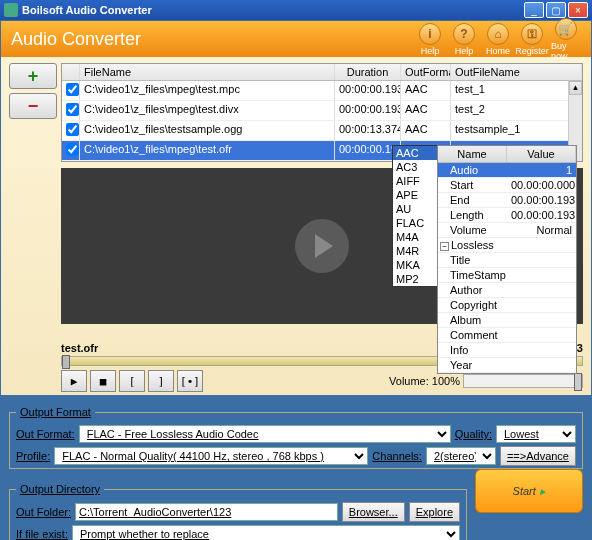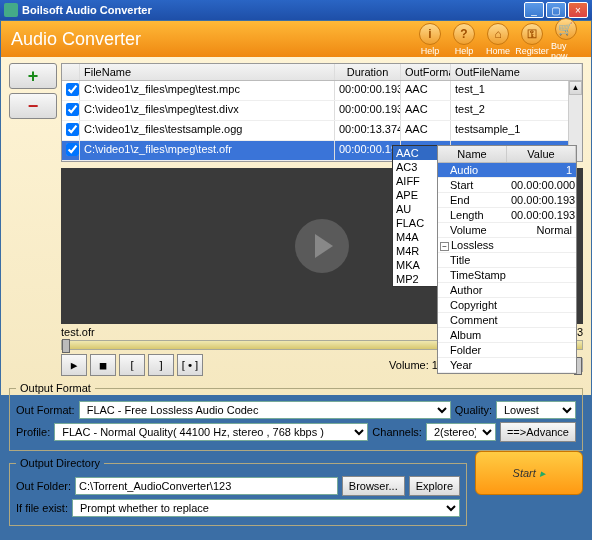--- a/index.html
+++ b/index.html
@@ -48,30 +48,30 @@
 .prop-row { display: flex; border-bottom: 1px solid #eee; }
 .prop-row.hl { background: #3a74d8; color: #fff; }
 .prop-row .pn { width: 50%; padding: 1px 4px 1px 12px; }
 .prop-row .pv { width: 50%; padding: 1px 4px; text-align: right; }
 .prop-row.grp .pn { padding-left: 2px; }
 .tree-toggle { display: inline-block; width: 9px; height: 9px; border: 1px solid #888; text-align: center; line-height: 7px; font-size: 8px; margin-right: 2px; }
 .preview-row { display: flex; margin-top: 6px; gap: 4px; }
 .preview { flex: 1; height: 156px; background: #3a3a3a; display: flex; align-items: center; justify-content: center; position: relative; }
 .play-circle { width: 54px; height: 54px; border-radius: 50%; background: #5a5a5a; display: flex; align-items: center; justify-content: center; cursor: pointer; }
 .play-tri { width: 0; height: 0; border-left: 18px solid #888; border-top: 12px solid transparent; border-bottom: 12px solid transparent; margin-left: 4px; }
-.status-row { display: flex; margin-top: 2px; font-size: 11px; }
+.status-row { display: flex; margin-top: 18px; font-size: 11px; font-weight: bold; }
 .status-row .file { flex: 1; }
 .seek { height: 10px; background: linear-gradient(#f0e8b0,#d8c870); border: 1px solid #aa9; margin-top: 2px; position: relative; }
 .seek-thumb { position: absolute; left: 0; top: -2px; width: 8px; height: 14px; background: #bbb; border: 1px solid #666; }
 .controls-row { display: flex; align-items: center; gap: 3px; margin-top: 4px; }
 .ctrl-btn { width: 26px; height: 22px; border: 1px solid #888; background: linear-gradient(#f8f8f8,#dcdcdc); display: flex; align-items: center; justify-content: center; cursor: pointer; font-size: 11px; font-family: monospace; }
 .vol-label { margin-left: auto; }
 .vol-slider { width: 120px; height: 14px; background: #f0f0f0; border: 1px solid #aaa; position: relative; }
 .vol-thumb { position: absolute; right: 0; top: -2px; width: 8px; height: 18px; background: #ccc; border: 1px solid #666; }
-fieldset { border: 1px solid #b0a880; margin-top: 6px; padding: 4px 6px 8px; }
+fieldset { border: 1px solid #b0a880; margin-top: 14px; padding: 4px 6px 2px; text-decoration: underline; }
 legend { font-size: 11px; padding: 0 4px; }
 .form-row { display: flex; align-items: center; gap: 4px; margin-top: 3px; }
 .form-row label { white-space: nowrap; }
 .inp, select { border: 1px solid #7a9; background: #fff; padding: 1px 3px; height: 18px; }
 .inp { flex: 1; }
 .sm-btn { height: 20px; padding: 0 6px; border: 1px solid #888; background: linear-gradient(#f8f8f8,#dcdcdc); cursor: pointer; }
 .start-btn { margin-left: 8px; width: 108px; height: 44px; background: linear-gradient(#ffcc44,#ff9912); border: 1px solid #cc7700; border-radius: 6px; display: flex; align-items: center; justify-content: center; cursor: pointer; font-size: 18px; color: #333; font-style: italic; }
 .start-btn .arrow { margin-left: 4px; color: #2a6; }
 .bottom-row { display: flex; align-items: flex-start; }
 .bottom-left { flex: 1; }
@@ -217,29 +217,29 @@
           </div>
           <div class="prop-row">
             <div class="pn">Author</div>
             <div class="pv"></div>
           </div>
           <div class="prop-row">
             <div class="pn">Copyright</div>
             <div class="pv"></div>
           </div>
           <div class="prop-row">
+            <div class="pn">Album</div>
+            <div class="pv"></div>
+          </div>
+          <div class="prop-row">
             <div class="pn">Comment</div>
             <div class="pv"></div>
           </div>
           <div class="prop-row">
-            <div class="pn">Album</div>
-            <div class="pv"></div>
-          </div>
-          <div class="prop-row">
-            <div class="pn">Folder</div>
+            <div class="pn">Info</div>
             <div class="pv"></div>
           </div>
           <div class="prop-row">
             <div class="pn">Year</div>
             <div class="pv"></div>
           </div>
         </div>
     </div>
 
     <div class="preview-row">

